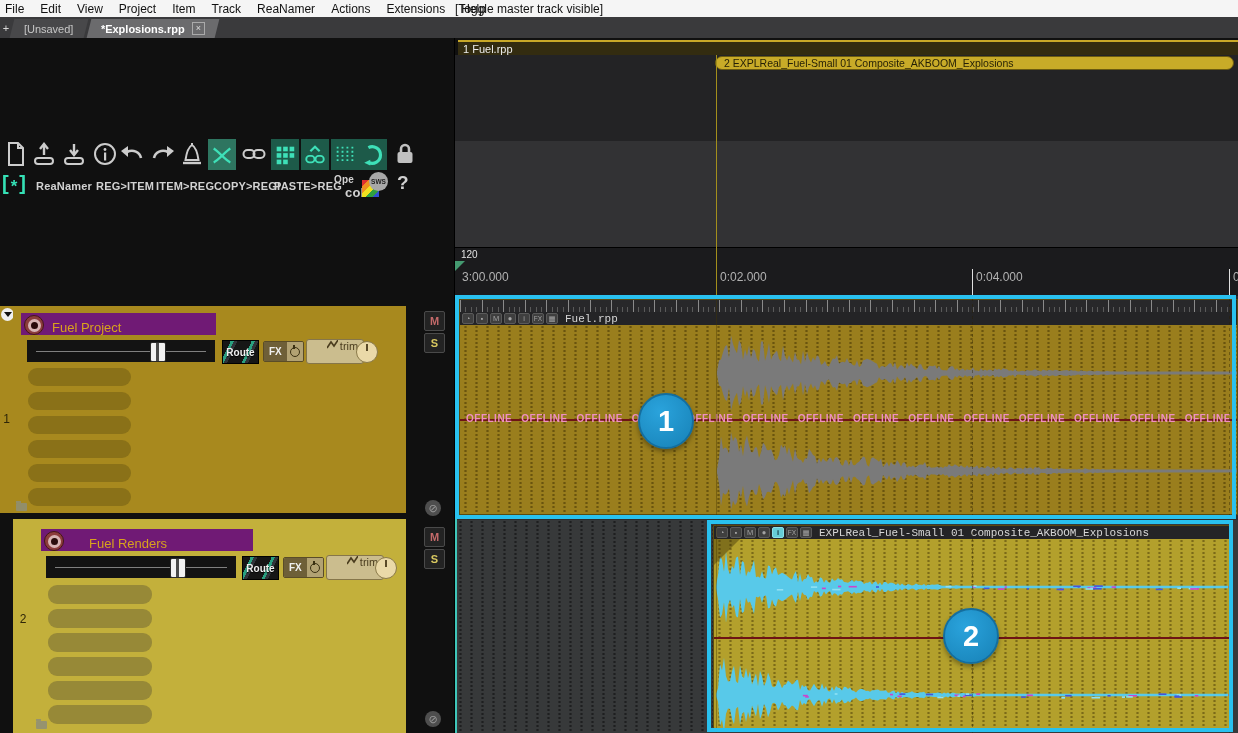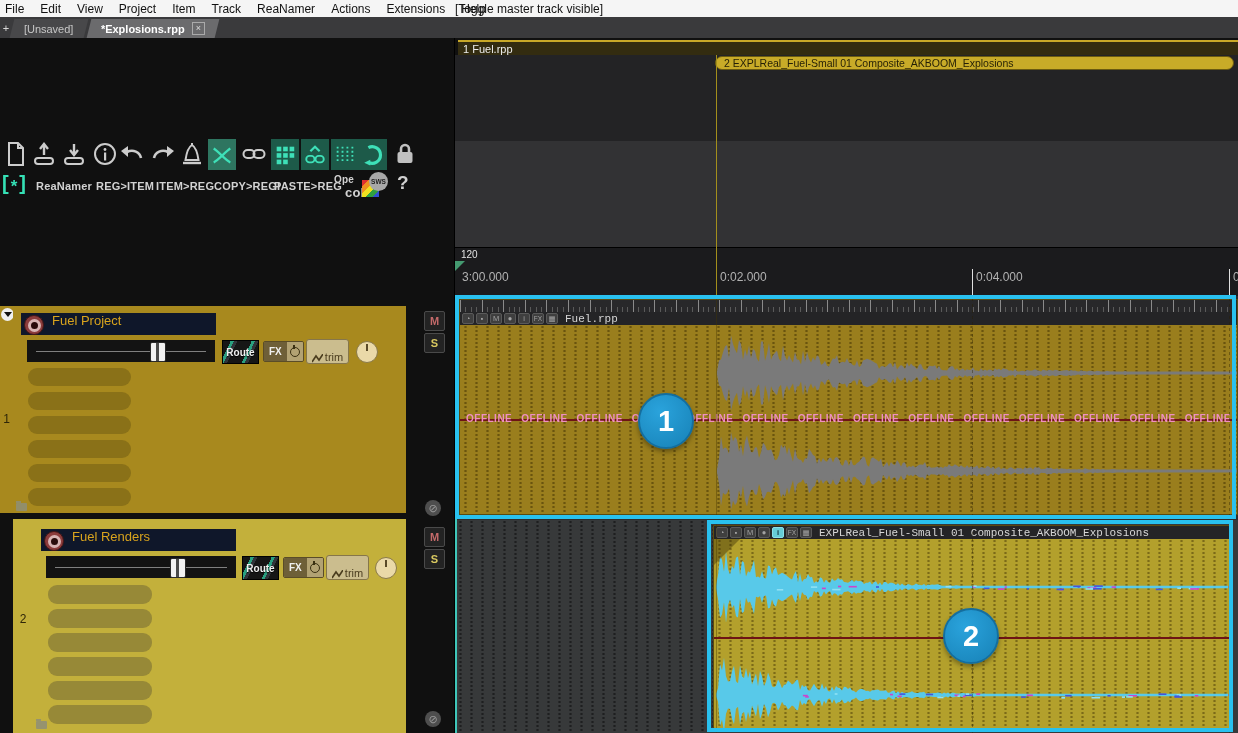--- a/index.html
+++ b/index.html
@@ -25,34 +25,34 @@
   .bracketstar{position:absolute;color:#35e0b5;font-size:20px;font-weight:bold;display:flex;align-items:center;}
   .bracketstar .star{font-size:17px;margin:0 2px;line-height:10px;padding-top:6px;}
   .swsicon{position:absolute;width:26px;height:26px;}
   .swsrainbow{position:absolute;left:0;top:8px;width:17px;height:17px;background:linear-gradient(135deg,#e03030 0 20%,#f09020 20% 40%,#f0e020 40% 60%,#30a040 60% 80%,#3050d0 80% 100%);}
   .swscircle{position:absolute;right:0;top:0;width:19px;height:19px;border-radius:50%;background:#a8a8a8;color:#222;font-size:6.5px;font-weight:bold;display:flex;align-items:center;justify-content:center;}
   .qmark{position:absolute;color:#d0d0d0;font-size:19px;font-weight:bold;}
   
   .tcp-strip{background:#a8891e;}
   .tcp-panel{background:#a8891e;}
   .tcp-panel2{background:#c3b03b;}
-  .namebox{position:absolute;background:#0f172a;display:flex;align-items:flex-start;}
+  .namebox{position:absolute;background:#701a75;display:flex;align-items:flex-end;}
   .tname{font-size:13px;color:#d8a31d;margin-left:31px;white-space:nowrap;}
   .recbtn{position:absolute;width:18px;height:18px;border-radius:50%;background:#8c3c3c;border:1px solid #441616;display:flex;align-items:center;justify-content:center;}
   .recbtn i{display:block;width:7px;height:7px;border-radius:50%;border:3px solid #d8b4b4;background:#2a0c0c;}
   .slider{position:absolute;background:#131313;}
   .groove{position:absolute;left:9px;right:9px;top:50%;height:1px;background:#808080;}
   .shandle{position:absolute;top:2px;width:14px;height:18px;border-radius:2px;background:linear-gradient(90deg,#f2f2f2 0 5px,#4a4a4a 5px 8px,#f2f2f2 8px 14px);border:1px solid #2a2a2a;}
   .routebtn{position:absolute;background:repeating-linear-gradient(115deg,#161616 0 7px,#2aa080 7px 10px,#30343a 10px 13px,#161616 13px 19px);border:1px solid #000;color:#f0f0f0;font-size:10px;font-weight:bold;display:flex;align-items:center;justify-content:center;text-shadow:0 1px 1px #000;}
   .fxbtn{position:absolute;display:flex;border:1px solid #5a4c28;border-radius:2px;overflow:hidden;}
   .fxbtn .fxl{background:#6e5f38;color:#f0f0f0;font-size:10px;font-weight:bold;padding:0 5px;display:flex;align-items:center;}
   .fxbtn .fxr{background:#b2a273;width:16px;display:flex;align-items:center;justify-content:center;}
   .pwr{width:8px;height:8px;border:1.5px solid #3a3012;border-radius:50%;position:relative;}
   .pwr:after{content:"";position:absolute;left:2.5px;top:-3px;width:1.5px;height:4px;background:#3a3012;}
-  .trimbtn{position:absolute;background:#cbbd8e;border:1px solid #86764a;border-radius:3px;display:flex;align-items:flex-end;justify-content:center;color:#4a3c1e;font-size:11px;}
+  .trimbtn{position:absolute;background:#cbbd8e;border:1px solid #86764a;border-radius:3px;display:flex;align-items:flex-start;justify-content:center;color:#4a3c1e;font-size:11px;padding-left:15px;}
   .knob{position:absolute;width:20px;height:20px;border-radius:50%;background:#ead9a8;border:1px solid #8a7a4a;}
   .knob:after{content:"";position:absolute;left:9px;top:2px;width:2px;height:7px;background:#5a4a28;}
   .msbtn{position:absolute;width:19px;height:18px;background:#232323;border:1px solid #4a4a4a;border-radius:2px;font-size:11px;font-weight:bold;display:flex;align-items:center;justify-content:center;}
   .mbtn{color:#c46a6a;} .sbtn{color:#d8c860;}
   .pill{position:absolute;border-radius:9px;}
   .pill1{background:#8a7118;} .pill2{background:#978937;}
   .nocirc{position:absolute;width:16px;height:16px;border-radius:50%;background:#4e4e4e;color:#9a9a9a;font-size:11px;display:flex;align-items:center;justify-content:center;}
   .tracknum{position:absolute;font-size:12px;color:#2e2608;text-align:center;}
   .foldericon{position:absolute;width:11px;height:8px;background:#8f8f77;border-radius:1px;opacity:.85;}
   .foldericon:before{content:"";position:absolute;left:0;top:-2px;width:5px;height:2px;background:#8f8f77;}
@@ -270,21 +270,21 @@
     <div class="pill pill1" style="left:15px;top:182px;width:103px;height:18px;"></div>
   </div>
   <div class="foldericon" style="left:16px;top:503px;"></div>
   <div class="msbtn mbtn" style="left:424px;top:311px;">M</div>
   <div class="msbtn sbtn" style="left:424px;top:333px;">S</div>
   <div class="nocirc" style="left:425px;top:500px;">⊘</div>
 
   <div class="abs" style="left:13px;top:519px;width:20px;height:214px;background:#c3b03b;"></div>
   <div class="tracknum" style="left:13px;top:612px;width:20px;">2</div>
   <div class="abs tcp-panel2" style="left:33px;top:519px;width:373px;height:214px;">
-    <div class="namebox" style="left:8px;top:10px;width:195px;height:22px;">
+    <div class="namebox" style="left:8px;top:10px;width:195px;height:22px;padding-left:17px;">
       <span class="tname">Fuel Renders</span>
     </div>
     <div class="recbtn" style="left:11px;top:12px;">
         <i></i>
       </div>
     <div class="slider" style="left:13px;top:37px;width:190px;height:22px;">
       <div class="groove"></div>
       <div class="shandle" style="left:124px;"></div>
     </div>
     <div class="routebtn" style="left:209px;top:37px;width:35px;height:22px;">

